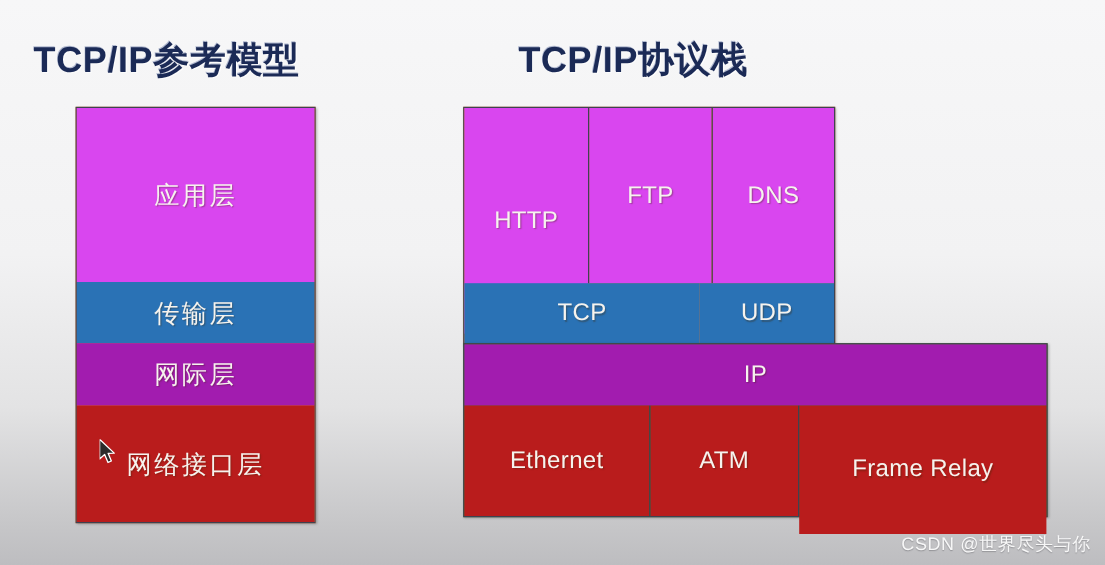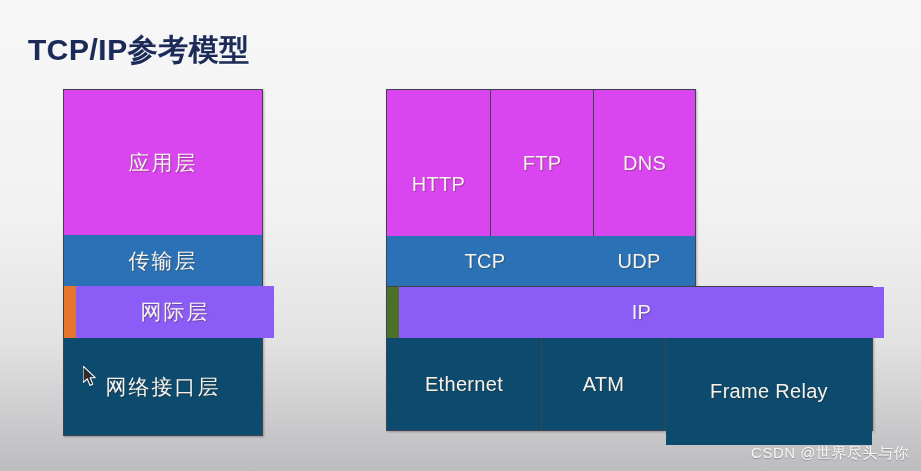--- a/index.html
+++ b/index.html
@@ -42,22 +42,22 @@
     justify-content: center;
     color: #f6f3ee;
     text-shadow: 1px 1px 1px rgba(60,40,10,0.35);
     overflow: hidden;
   }
   .layer-cn { font-size: 21px; letter-spacing: 2px; }
   .cell-en  { font-size: 20px; letter-spacing: 0.3px; }
 
   .c-orange { background: #d946ef; }
   .c-blue   { background: #2a72b5; }
-  .c-green  { background: #8b5cf6; margin-left: 12px; }
-  .c-gold   { background: #0c4a6e; }
+  .c-green  { background: #a21caf; }
+  .c-gold   { background: #b91c1c; }
 
   
   #left-stack {
     position: absolute;
     left: 63px;
     top: 89px;
     width: 200px;
     height: 347px;
     border: 1px solid #3f4250;
     box-shadow: 1px 1px 2px rgba(0,0,0,0.28);
@@ -120,20 +120,21 @@
     white-space: nowrap;
   }
 </style>
 </head>
 <body>
 
 <div id="slide">
 
   <div class="slide-title" id="title-left">TCP/IP参考模型</div>
 
+  <div class="slide-title" id="title-right">TCP/IP协议栈</div>
 
   <div id="left-stack">
     <div class="layer layer-cn c-orange" style="top:0px;height:145px;">应用层</div>
     <div class="layer layer-cn c-blue" style="top:145px;height:51px;">传输层</div>
     <div class="layer layer-cn c-green" style="top:196px;height:52px;">网际层</div>
     <div class="layer layer-cn c-gold" style="top:248px;height:97px;">网络接口层</div>
   </div>
 
   <div id="right-upper">
 

